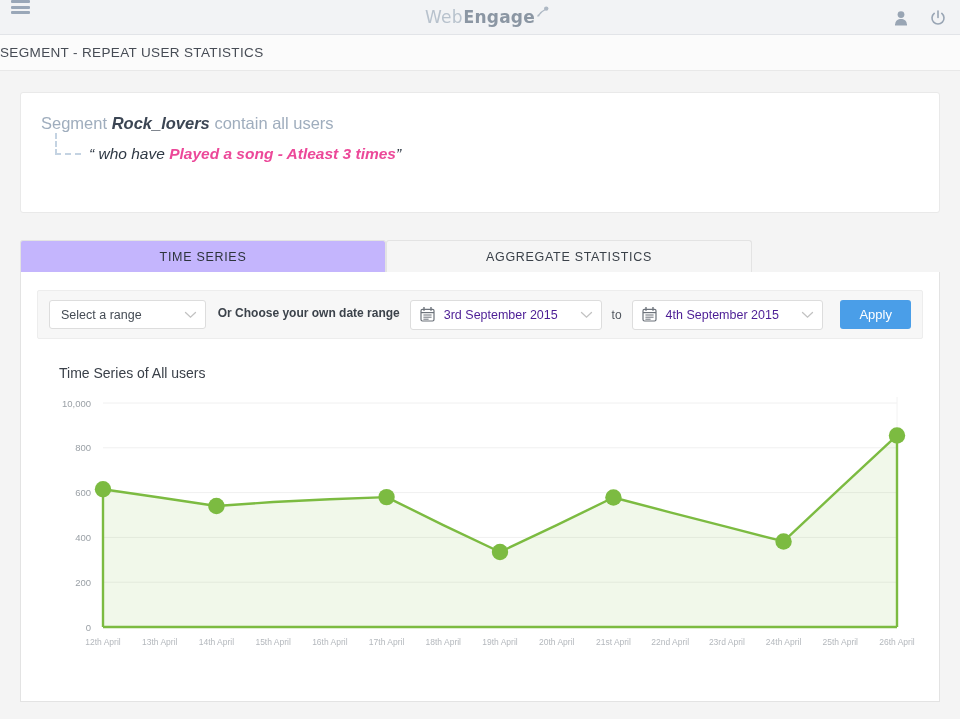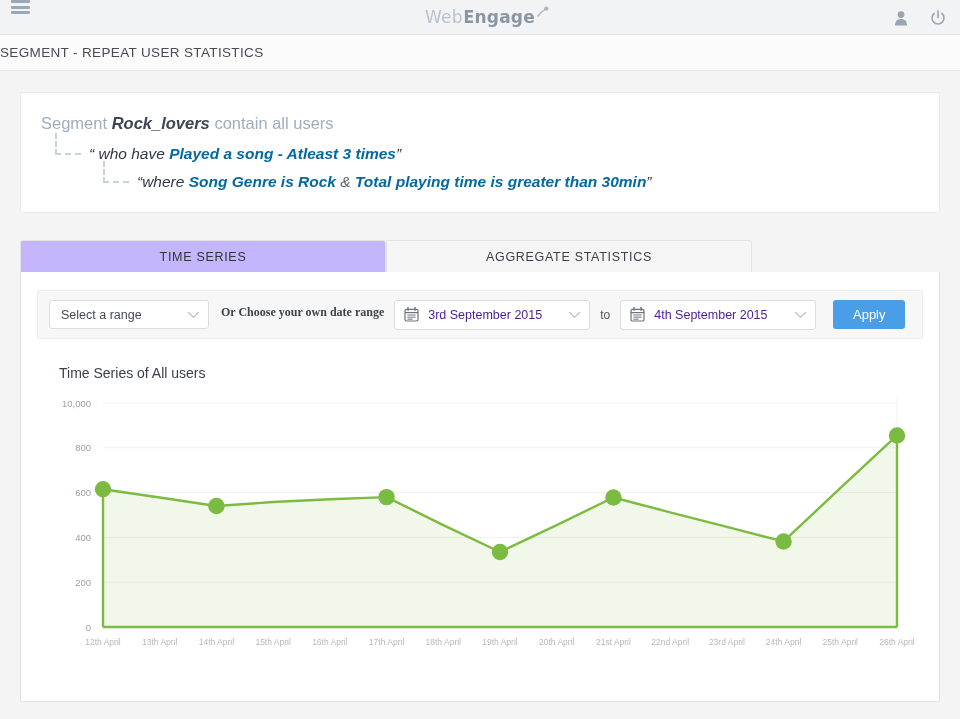--- a/index.html
+++ b/index.html
@@ -105,21 +105,21 @@
   }
   .seg-line3 {
     margin-top: 10px;
     margin-left: 96px;
     font-size: 15.5px;
     color: #2f3945;
     font-style: italic;
     white-space: nowrap;
     position: relative;
   }
-  .seg-line2 b, .seg-line3 b { font-weight: 700; color: #0369a1; }
+  .seg-line2 b, .seg-line3 b { font-weight: 700; color: #ec4899; }
   .seg-line3 .amp { font-weight: 400; color: #56606c; }
 
   .elbow {
     position: absolute;
     width: 26px; height: 22px;
     border-left: 2px dashed #c4d3e2;
     border-bottom: 2px dashed #c4d3e2;
     left: -34px; top: -12px;
   }
 
@@ -194,21 +194,20 @@
     display: inline-block;
     margin-left: 8px;
     flex: none;
   }
   .or-label {
     font-size: 12px;
     font-weight: 700;
     color: #3c434b;
     margin: 0 10px 4px 12px;
     white-space: nowrap;
-    font-family: Liberation Serif, serif;
   }
   .date-box {
     height: 30px;
     width: 196px;
     border: 1px solid #dddddd;
     border-radius: 3px;
     background: #fff;
     display: flex; align-items: center;
     padding: 0 8px 0 9px;
     font-size: 12.5px;
@@ -307,24 +306,20 @@
     <span>Segment</span>
     <span class="seg-name">Rock_lovers</span>
     <span>contain all users</span>
   </div>
 
   <div class="seg-line2">
     <span class="elbow"></span>
     <span>“ who have </span><b>Played a song - Atleast 3 times</b><span>”</span>
   </div>
 
-  <div class="seg-line3">
-    <span class="elbow"></span>
-    <span>“where </span><b>Song Genre is Rock</b><span class="amp"> &amp; </span><b>Total playing time is greater than 30min</b><span>”</span>
-  </div>
 </div>
 
 <div class="tabs-wrap">
   <div class="tabs">
     <div class="tab active">
       <span>TIME SERIES</span>
     </div>
     <div class="tab inactive">
       <span>AGGREGATE STATISTICS</span>
     </div>

